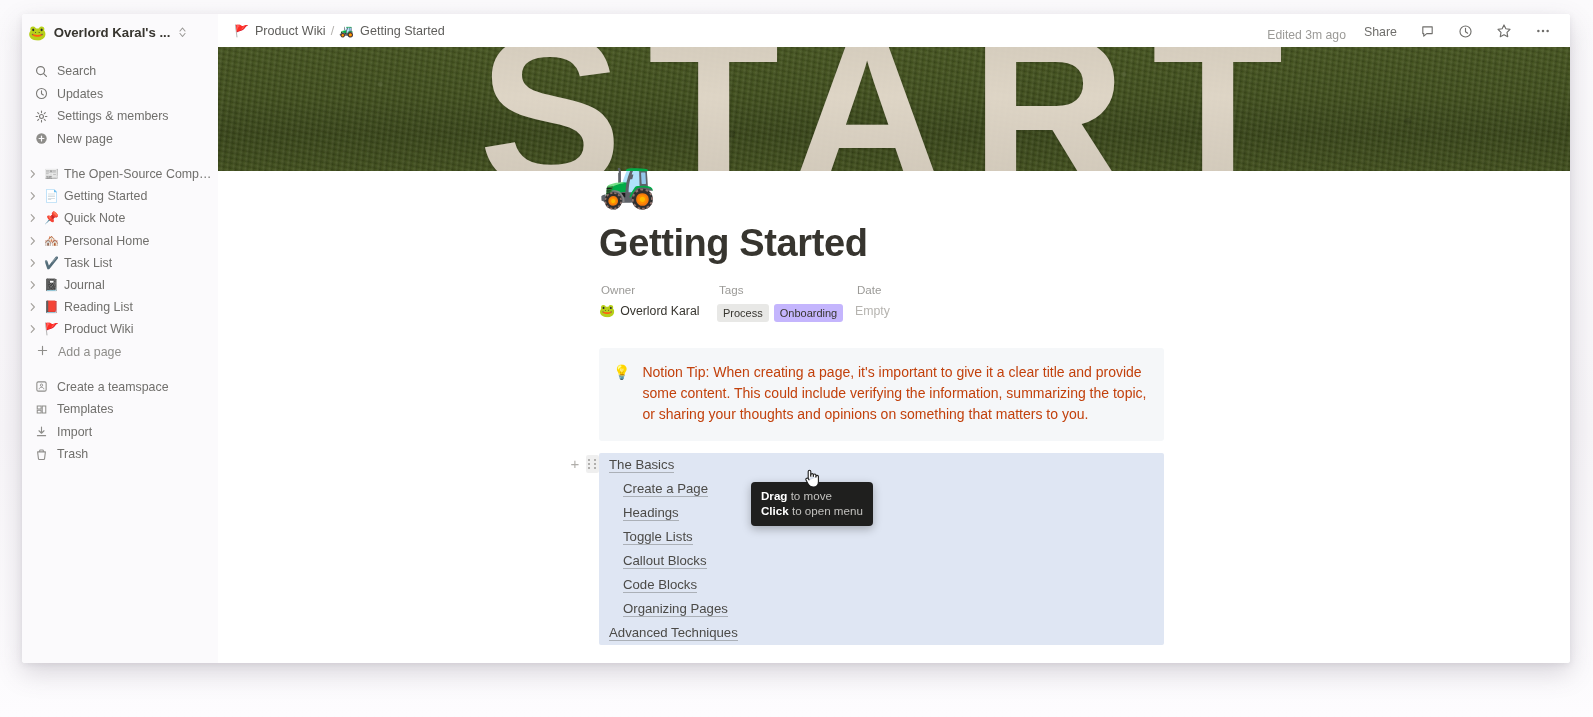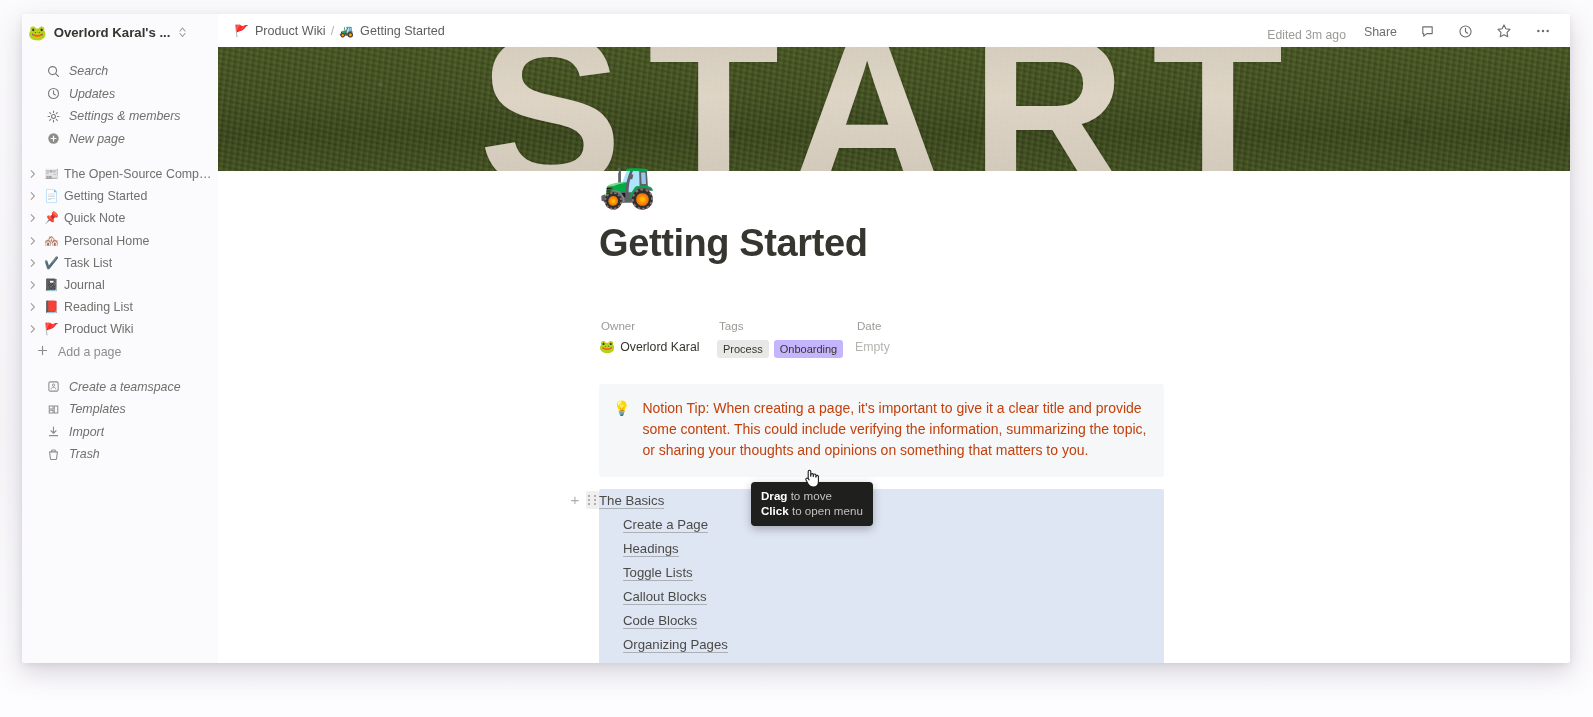--- a/index.html
+++ b/index.html
@@ -65,26 +65,25 @@
     font-size: 9px;
     line-height: 1;
     display: flex;
     flex-direction: column;
     margin-left: 1px;
   }
   .side-row {
     display: flex;
     align-items: center;
     height: 22.5px;
-    padding-left: 24px;
+    padding-left: 12px;
     gap: 9px;
     cursor: pointer;
     color: #706f6c;
     white-space: nowrap;
-    font-style: italic;
   }
   .side-row .ic {
     width: 14px;
     height: 14px;
     flex: 0 0 14px;
     display: flex;
     align-items: center;
     justify-content: center;
     color: #8e8d8a;
   }
@@ -206,21 +205,21 @@
     line-height: 1.1;
     margin: 0 0 18px 0;
     cursor: text;
   }
   .props { display:flex; margin-bottom: 4px; }
   .prop-col { display:flex; flex-direction:column; }
   .prop-col.owner { width: 118px; }
   .prop-col.tags { width: 138px; }
   .prop-col.date { width: 120px; }
   .prop-label {
-    font-size: 11.6px; color:#9b9a97; margin-bottom:8px; padding-left:2px;margin-top:36px;
+    font-size: 11.6px; color:#9b9a97; margin-bottom:8px; padding-left:2px;
   }
   .prop-val { display:flex; align-items:center; gap:5px; font-size:12.3px; color:#37352f; cursor:pointer;}
   .avatar-emoji { font-size:13px; line-height:1; }
   .tag {
     font-size:11px; padding:3px 6px; border-radius:3px;
     color:#37352f; white-space:nowrap;
   }
   .tag.gray { background:#e8e8e6; }
   .tag.blue { background:#cfe4f3; }
   .prop-empty { font-size:12.3px; color:#b6b4b0; cursor:pointer; }
@@ -251,21 +250,21 @@
     background: #dfe6f3;
     border-radius: 2px;
     pointer-events:none;
   }
   .li {
     position:relative;
     font-size: 13.2px;
     color: #4b4a47;
     height: 24px;
     line-height: 24px;
-    padding-left: 0;
+    padding-left: 10px;
     cursor: text;
     z-index:2;
   }
   .li span.u { border-bottom: 1px solid rgba(75,74,71,0.35); }
   .li.indent { padding-left: 24px; }
   
   #handles {
     position:absolute; left:-31px; top:2px;
     display:flex; align-items:center; gap:4px;
     z-index: 4;

